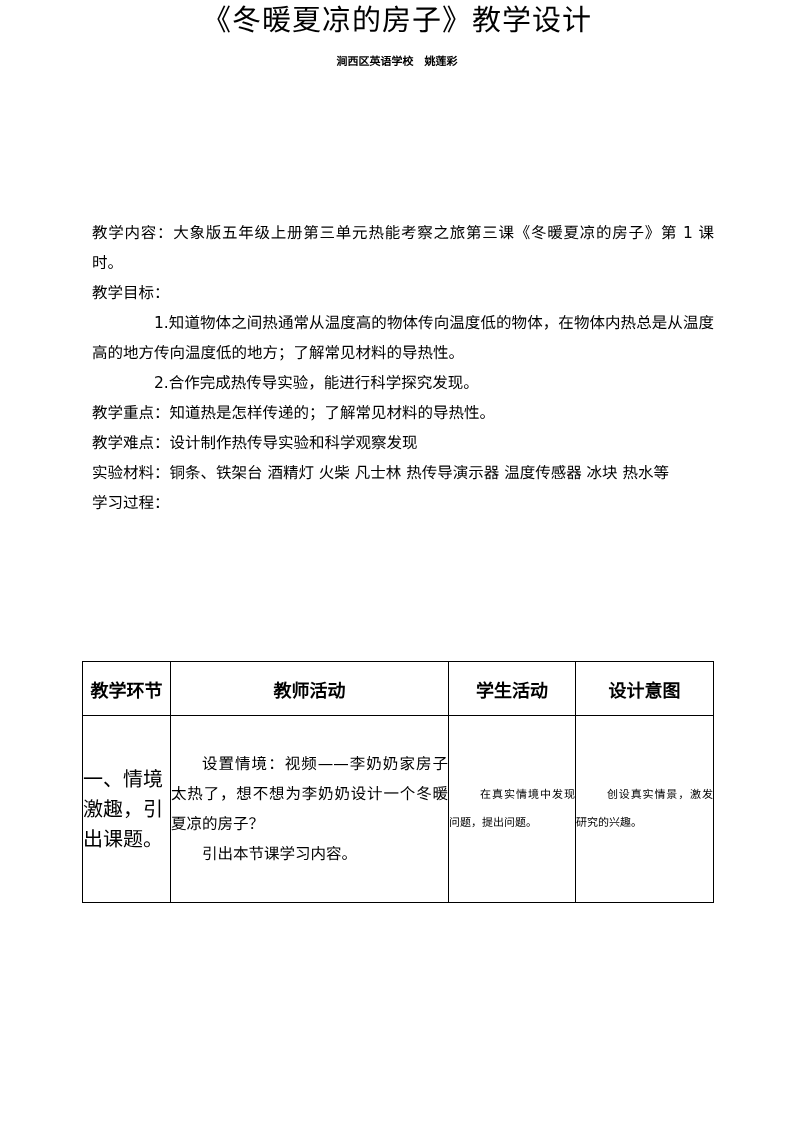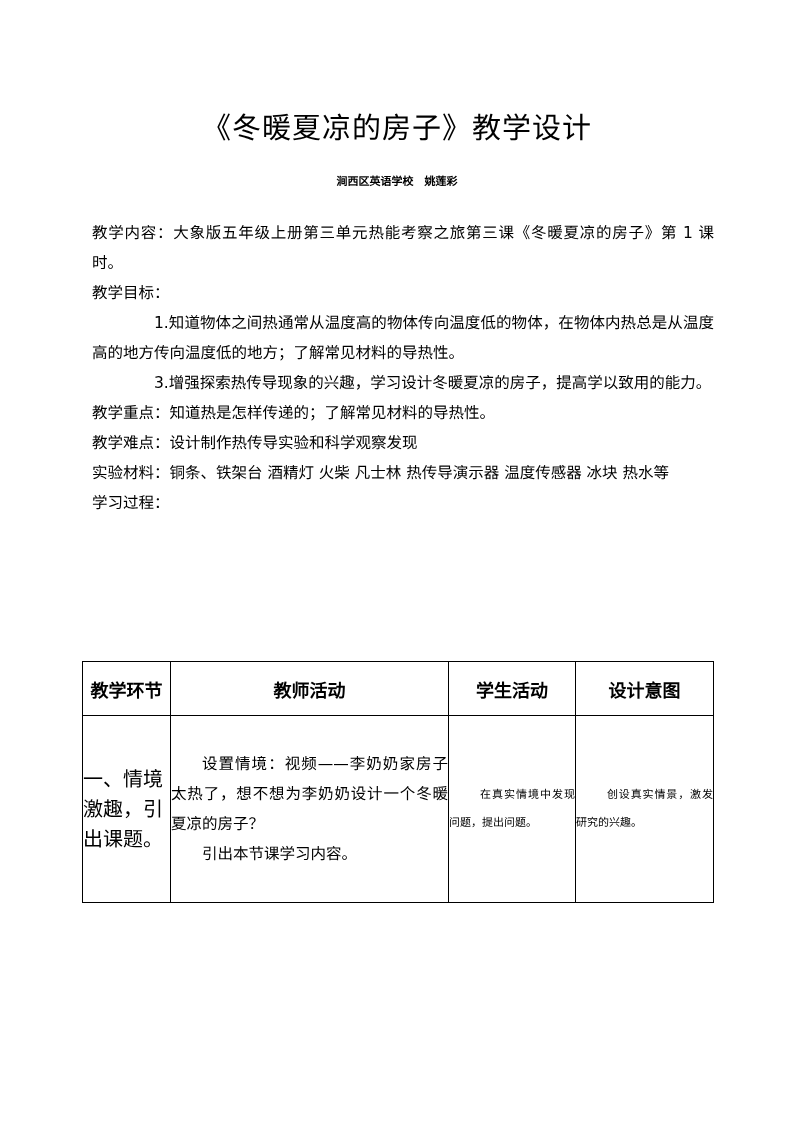--- a/index.html
+++ b/index.html
@@ -28,22 +28,21 @@
     padding: 0;
   }
 
   
   .doc-title {
     text-align: center;
     font-size: 29px;
     font-weight: 400;
     font-family: "DejaVu Serif", "Liberation Serif", serif;
     letter-spacing: 1px;
-    margin: 12px;
-    padding-top: 96px;
+    margin: 0;
     line-height: 40px;
     white-space: nowrap;
   }
   .doc-subtitle {
     text-align: center;
     font-size: 11px;
     font-weight: 700;
     font-family: "DejaVu Serif", "Liberation Serif", serif;
     margin: 0;
     padding-top: 10px;
@@ -149,21 +148,21 @@
 
   <div class="doc-subtitle">涧西区英语学校　姚莲彩</div>
 
   <div class="body-block">
 
     <p class="para"><span class="lbl">教学内容：</span><span class="txt">大象版五年级上册第三单元热能考察之旅第三课《冬暖夏凉的房子》第 1 课时。</span></p>
 
     <p class="para"><span class="lbl">教学目标：</span></p>
 
     <p class="para indent2">1.知道物体之间热通常从温度高的物体传向温度低的物体，在物体内热总是从温度高的地方传向温度低的地方；了解常见材料的导热性。</p>
-    <p class="para indent2">3.增强探索热传导现象的兴趣，学习设计冬暖夏凉的房子，提高学以致用的能力。</p>
+    <p class="para indent2">2.合作完成热传导实验，能进行科学探究发现。</p>
 
     <p class="para"><span class="lbl">教学重点：</span><span class="txt">知道热是怎样传递的；了解常见材料的导热性。</span></p>
 
     <p class="para"><span class="lbl">教学难点：</span><span class="txt">设计制作热传导实验和科学观察发现</span></p>
 
     <p class="para"><span class="lbl">实验材料：</span><span class="txt">铜条、铁架台 酒精灯 火柴 凡士林 热传导演示器  温度传感器 冰块 热水等</span></p>
 
 
     <p class="para"><span class="lbl">学习过程：</span></p>
 

